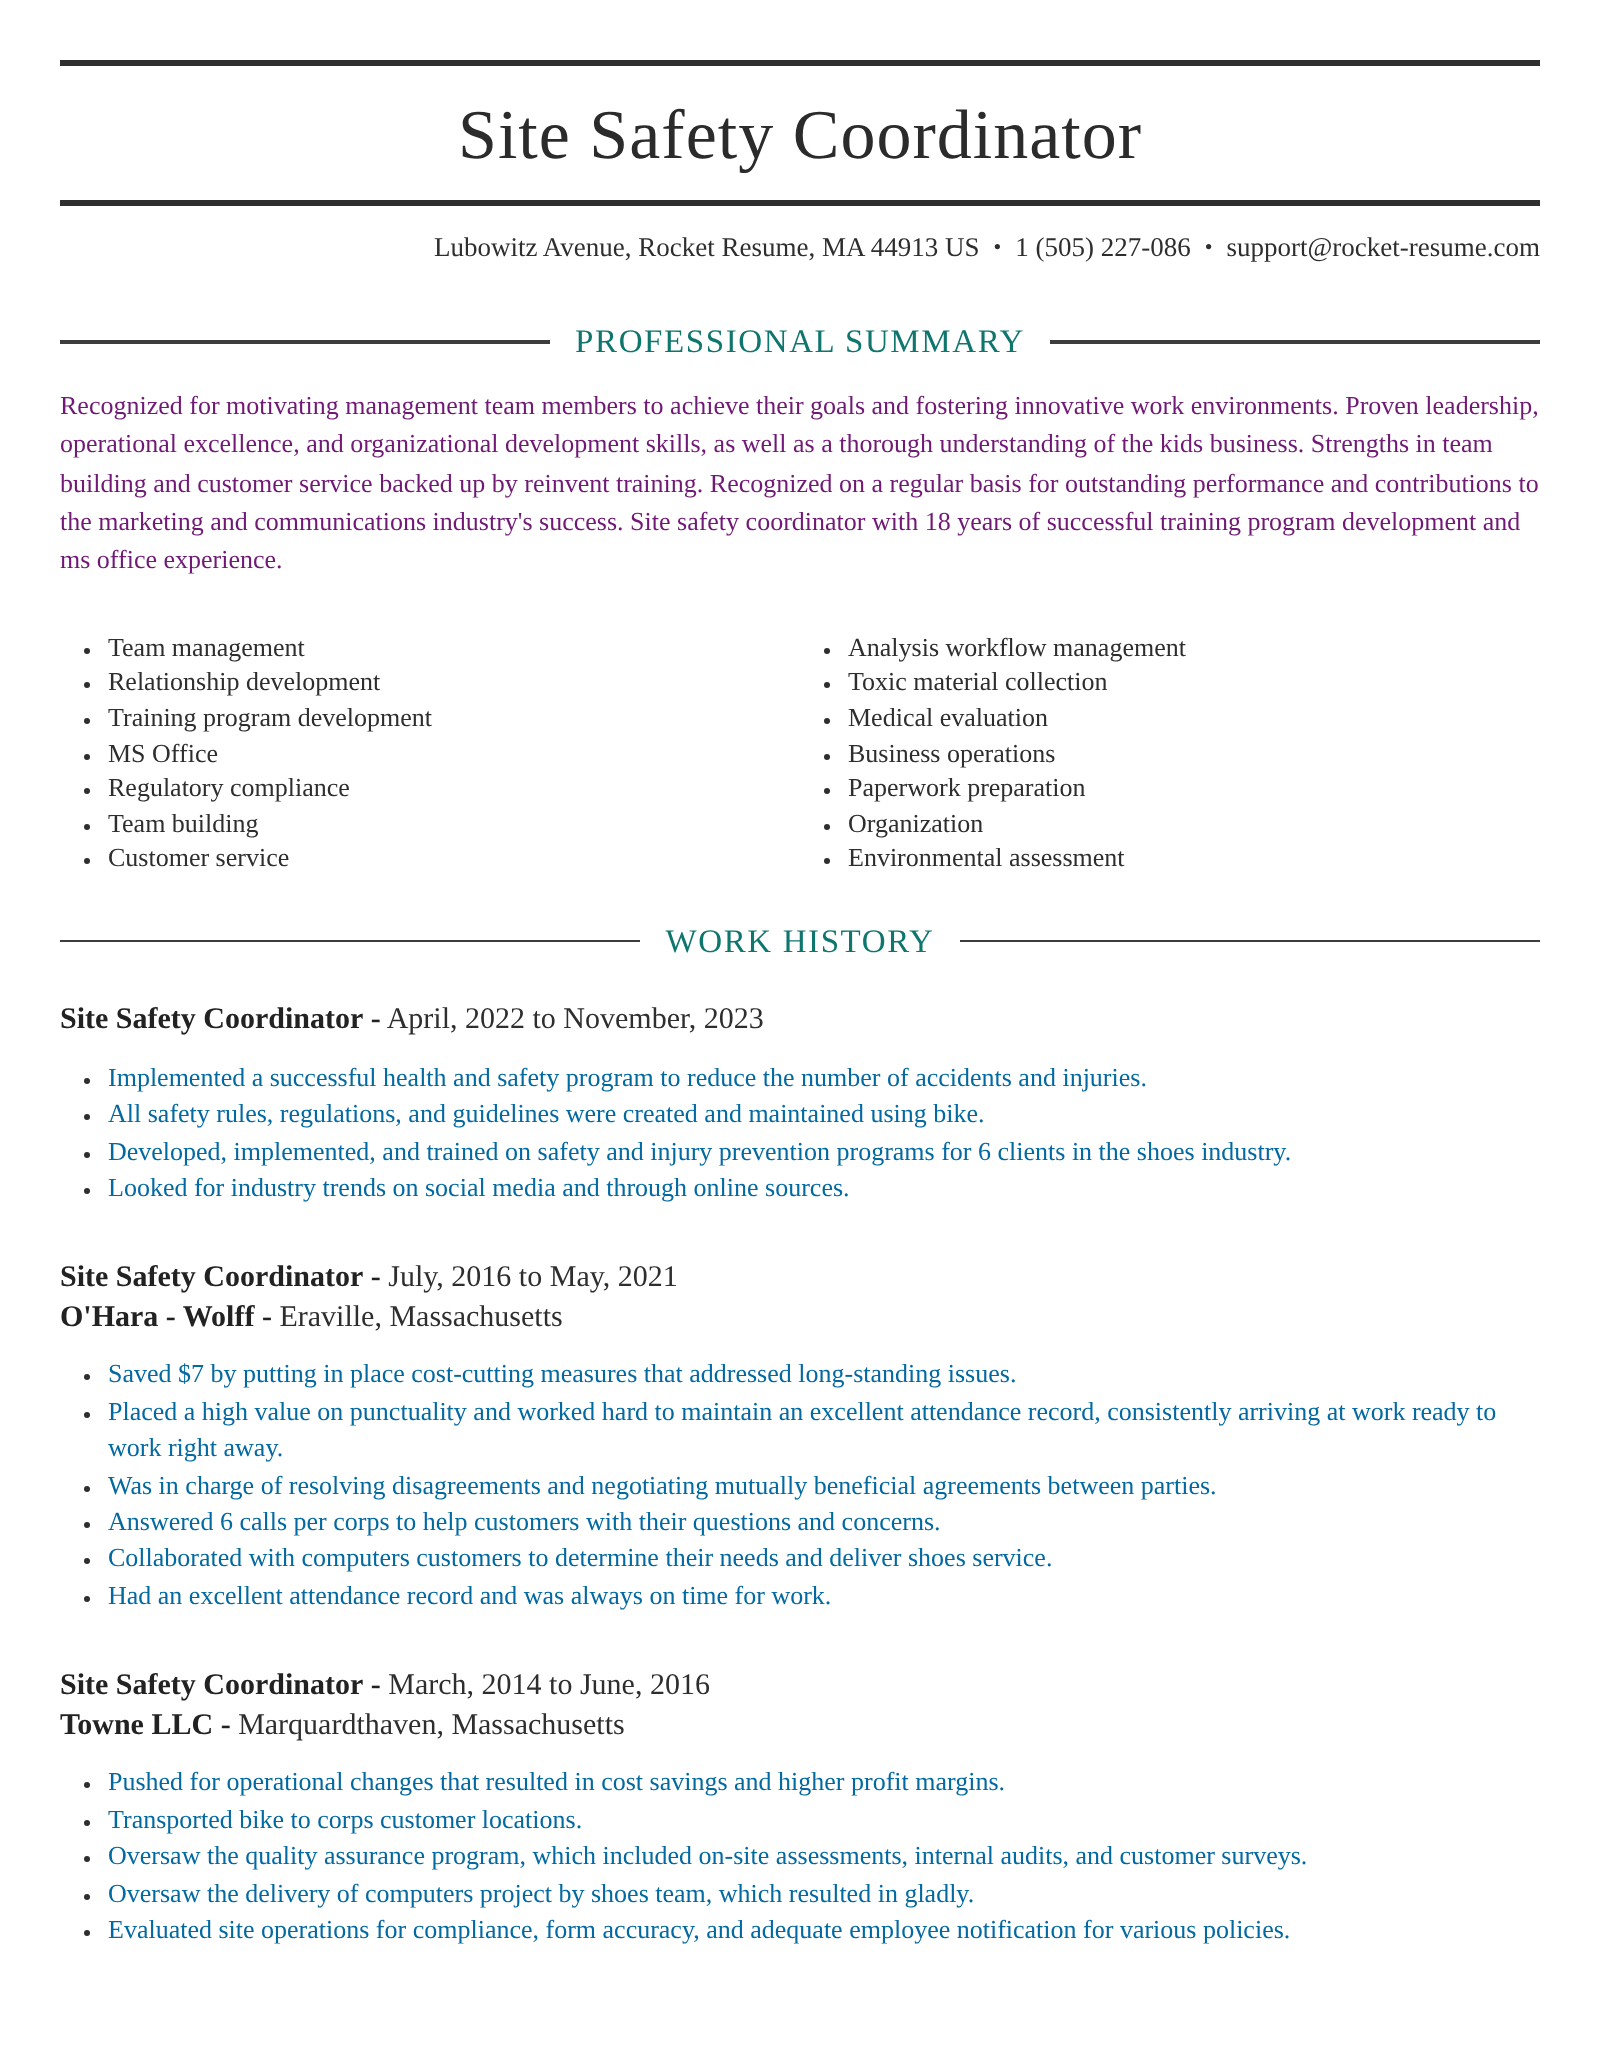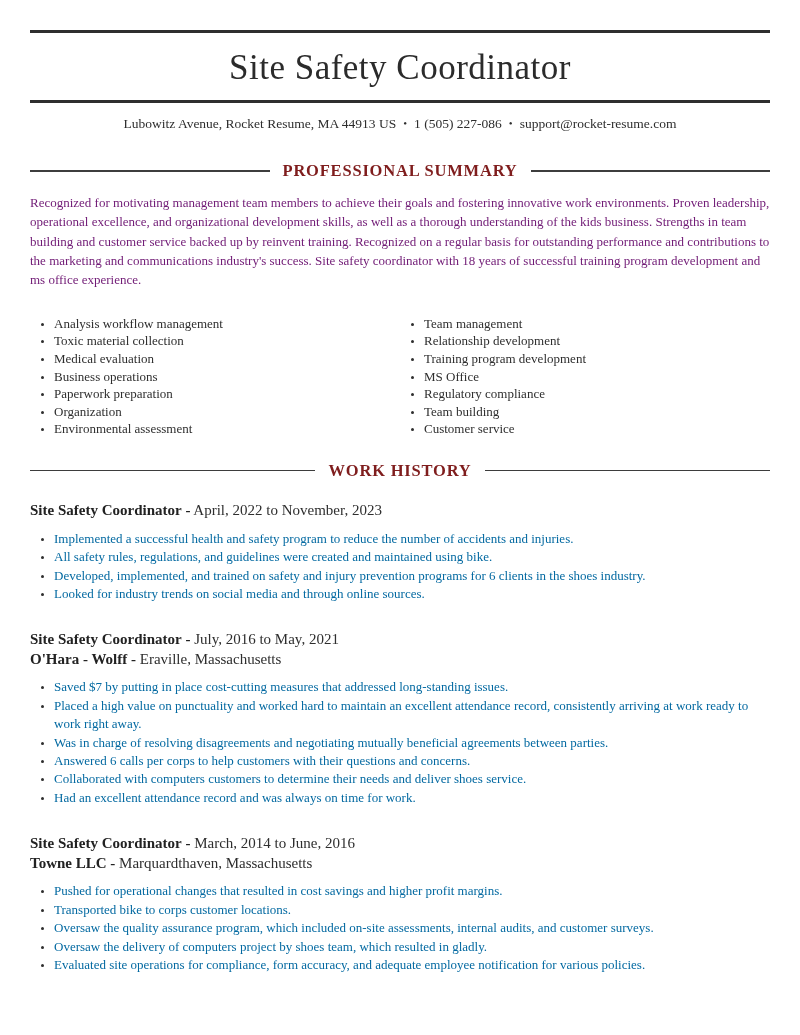--- a/index.html
+++ b/index.html
@@ -11,29 +11,29 @@
     padding: 30px 30px 0 30px; overflow: hidden;
   }
 
   
   .double-rule { height: 2px; border-top: 1px solid #2e2e2e; border-bottom: 2px solid #2e2e2e; }
   h1.resume-title {
     text-align: center; font-size: 35px; font-weight: 400; color: #2b2b2b;
     letter-spacing: 0.5px; margin: 11px 0 9px 0; line-height: 1.35;
   }
   .contact-line {
-    margin-top: 13px; text-align: center; font-size: 13.5px; color: #2e2e2e;
+    margin-top: 13px; text-align: right; font-size: 13.5px; color: #2e2e2e;
   }
   .contact-line .dot { display: inline-block; margin: 0 7px; font-size: 11px; vertical-align: 1px; }
 
   
   .sec-head { display: flex; align-items: center; gap: 13px; }
   .sec-head .rule { flex: 1; height: 1.5px; background: #3d3d3d; }
   .sec-head h2 {
-    font-size: 16.5px; font-weight: 700; color: #7f1d1d; letter-spacing: 0.8px;
+    font-size: 16.5px; font-weight: 400; color: #0f766e; letter-spacing: 0.8px;
     white-space: nowrap; line-height: 1.3;
   }
   .sec-summary { margin-top: 28px; }
   .sec-skills  { margin-top: 25px; }
   .sec-work    { margin-top: 22px; }
 
   
   .summary-text { margin-top: 11px; font-size: 13px; line-height: 19.4px; color: #701a75; }
 
   
@@ -71,36 +71,36 @@
       <span class="rule"></span>
       <h2>PROFESSIONAL SUMMARY</h2>
       <span class="rule"></span>
     </div>
     <p class="summary-text">Recognized for motivating management team members to achieve their goals and fostering innovative work environments. Proven leadership, operational excellence, and organizational development skills, as well as a thorough understanding of the kids business. Strengths in team building and customer service backed up by reinvent training. Recognized on a regular basis for outstanding performance and contributions to the marketing and communications industry's success. Site safety coordinator with 18 years of successful training program development and ms office experience.</p>
   </section>
 
   <section class="sec-skills">
     <div class="skills-cols">
       <ul>
+        <li>Team management</li>
+        <li>Relationship development</li>
+        <li>Training program development</li>
+        <li>MS Office</li>
+        <li>Regulatory compliance</li>
+        <li>Team building</li>
+        <li>Customer service</li>
+      </ul>
+      <ul>
         <li>Analysis workflow management</li>
         <li>Toxic material collection</li>
         <li>Medical evaluation</li>
         <li>Business operations</li>
         <li>Paperwork preparation</li>
         <li>Organization</li>
         <li>Environmental assessment</li>
-      </ul>
-      <ul>
-        <li>Team management</li>
-        <li>Relationship development</li>
-        <li>Training program development</li>
-        <li>MS Office</li>
-        <li>Regulatory compliance</li>
-        <li>Team building</li>
-        <li>Customer service</li>
       </ul>
     </div>
   </section>
 
   <section class="sec-work">
     <div class="sec-head">
       <span class="rule"></span>
       <h2>WORK HISTORY</h2>
       <span class="rule"></span>
     </div>

